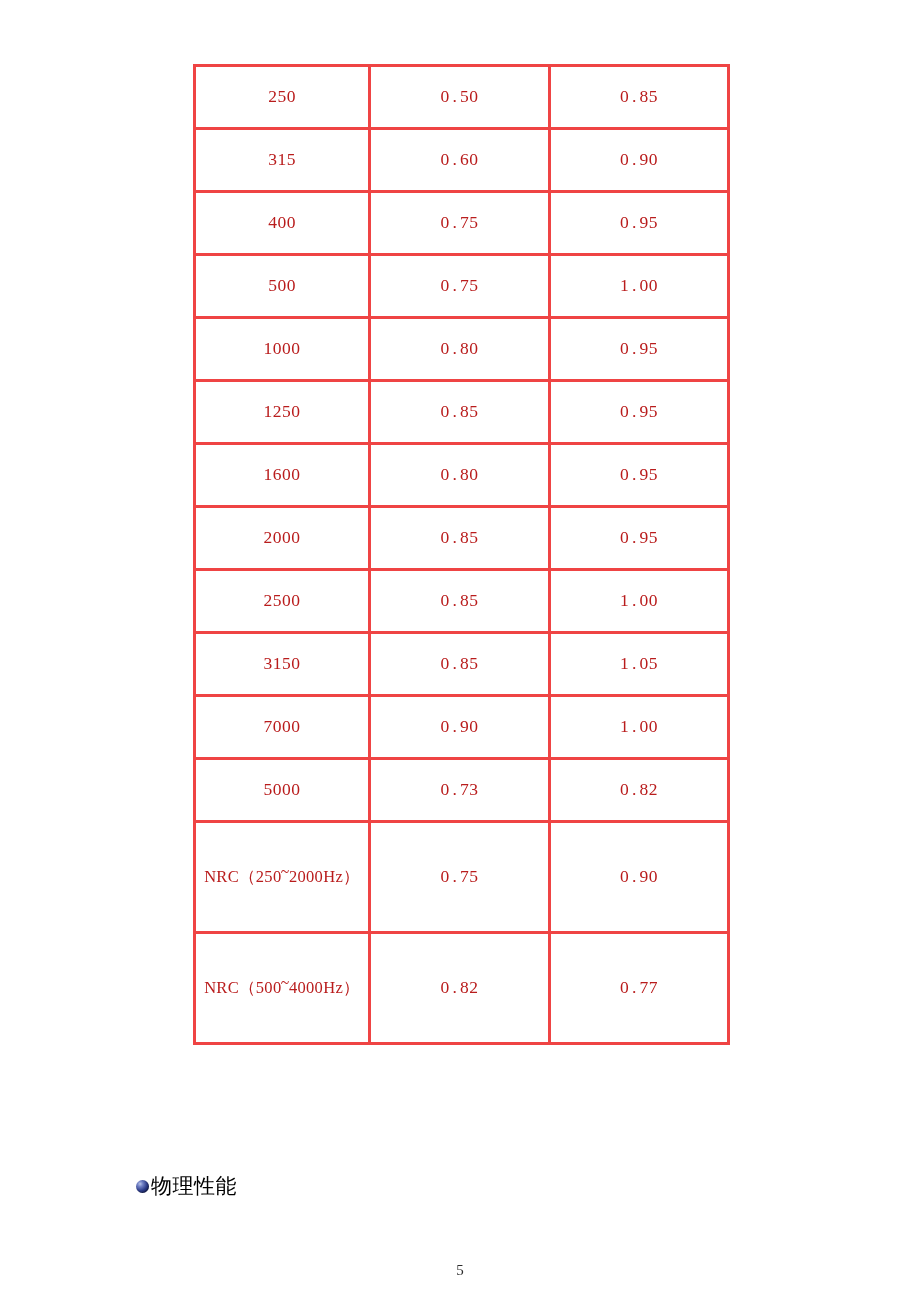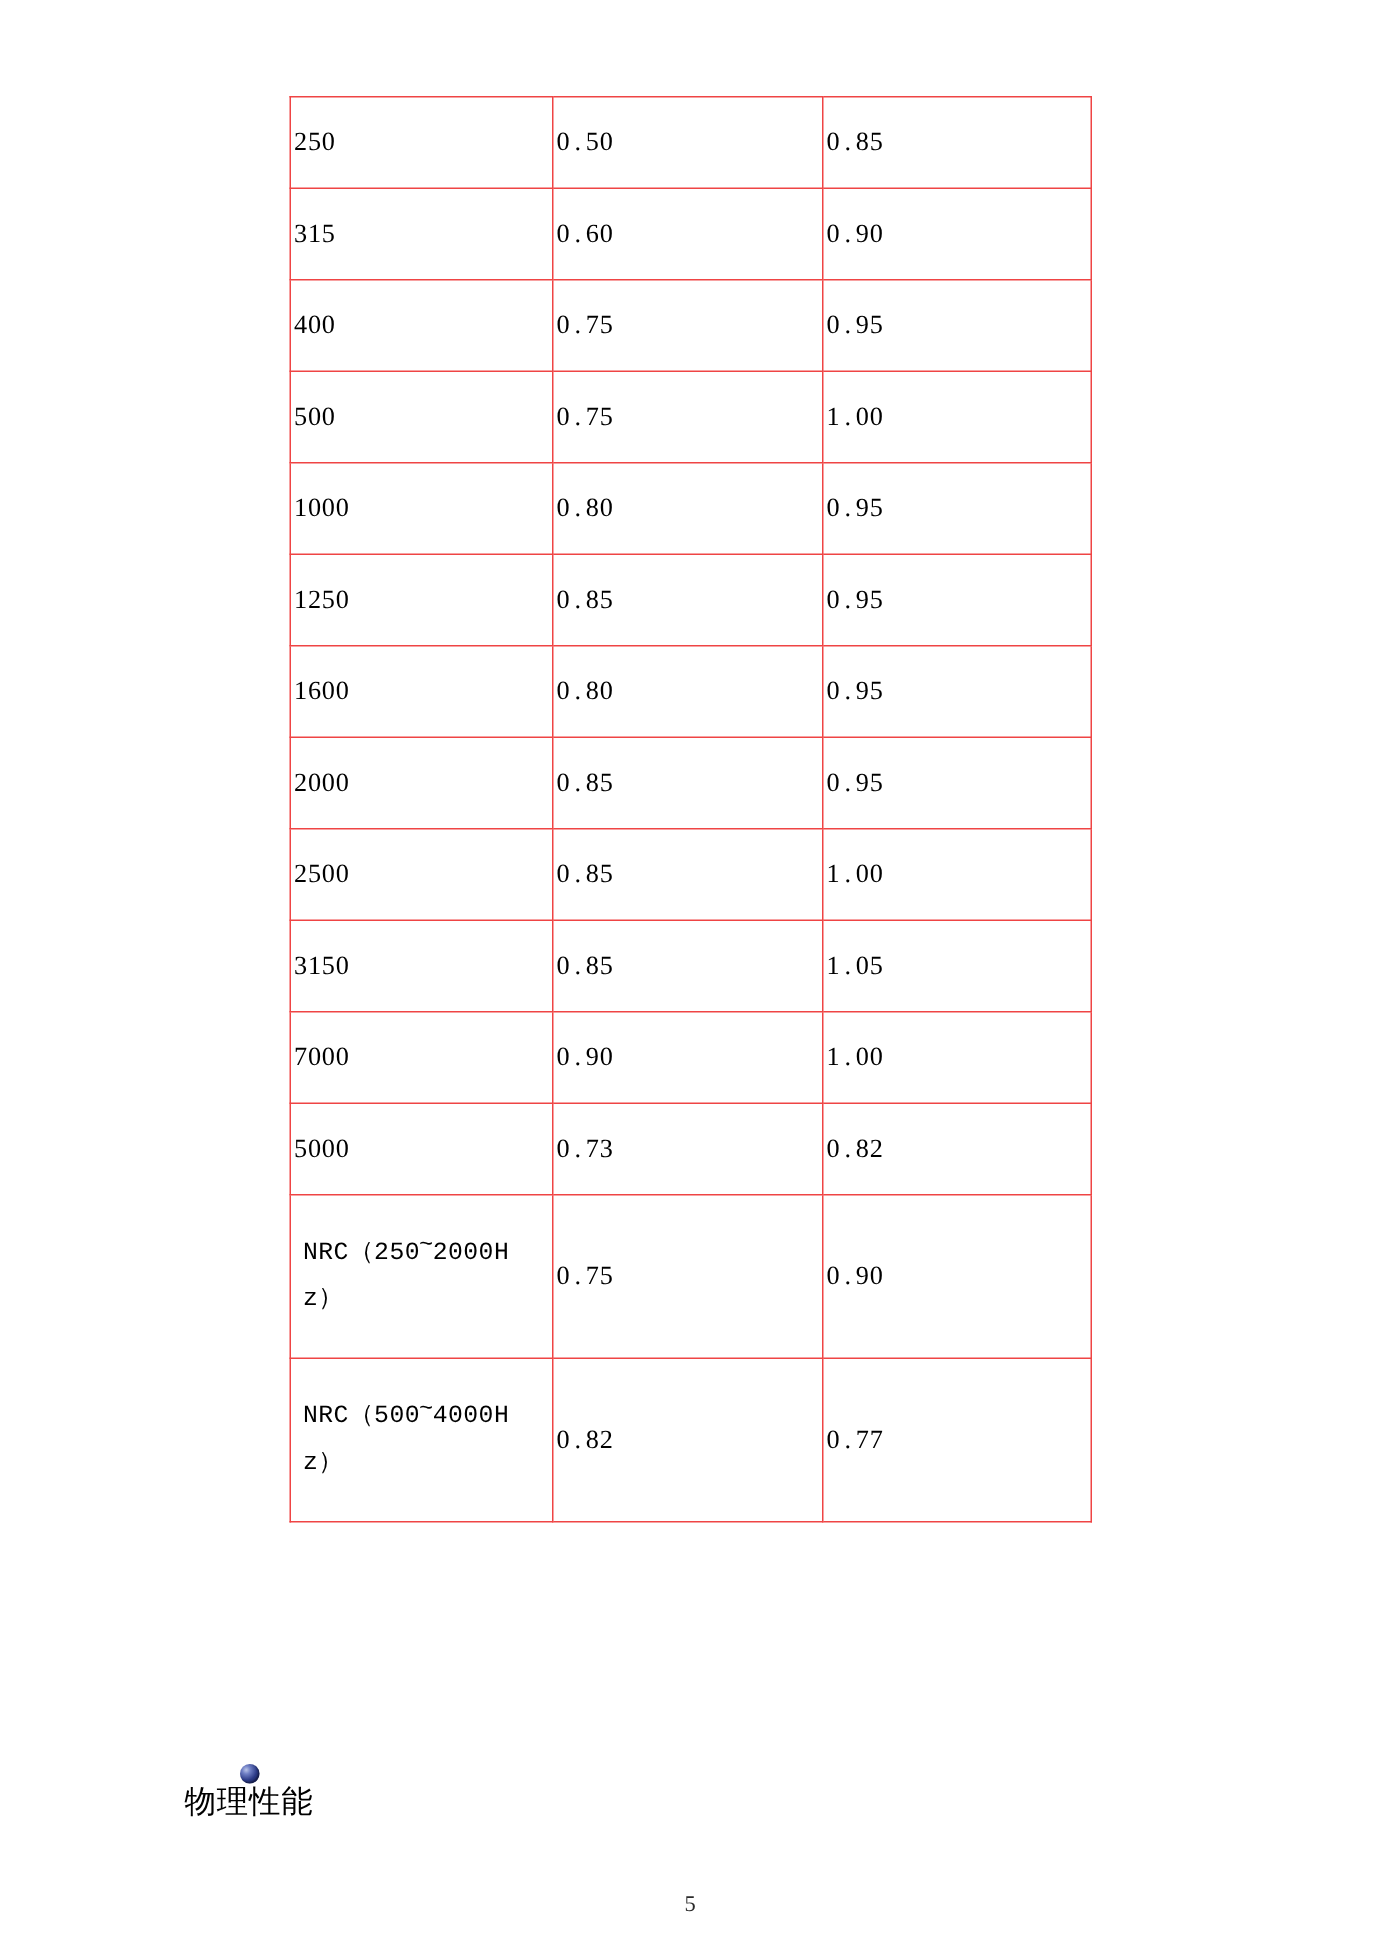--- a/index.html
+++ b/index.html
@@ -32,25 +32,26 @@
     top: 64px;
     width: 534px;
     border-collapse: collapse;
     table-layout: fixed;
   }
   #spec-table col.c1 { width: 175px; }
   #spec-table col.c2 { width: 180px; }
   #spec-table col.c3 { width: 179px; }
 
   #spec-table td {
-    border: 1px solid #ef4444;
+    border: 3px solid #ef4444;
+    text-align: center;
     vertical-align: middle;
     font-size: 17.5px;
     line-height: 1.55;
-    color: #000000;
+    color: #b91c1c;
     padding: 0 2px;
     letter-spacing: 0.2px;
   }
   #spec-table tr.data-row td { height: 60px; }
   #spec-table tr.nrc-row td  { height: 108px; }
 
   
   .num {
     font-family: "Liberation Serif", "DejaVu Serif", serif;
     font-size: 17.5px;
@@ -59,38 +60,36 @@
   
   .dec .dot-gap { letter-spacing: 3.2px; }
 
   .nrc-label {
     display: block;
     font-size: 16.5px;
     line-height: 1.85;
     letter-spacing: 0.3px;
     padding: 0 6px;
     word-break: break-all;
-    font-family: Liberation Mono, monospace;
   }
   .tilde-hi {
     position: relative;
     top: -0.32em;
     font-size: 0.95em;
     margin: 0 -0.04em;
   }
 
   
   #bullet-line {
     position: absolute;
-    left: 123px;
+    left: 136px;
     top: 1176px;
     display: flex;
     align-items: center;
     gap: 2px;
-    flex-direction: column;
   }
   .ball-bullet {
     width: 13px;
     height: 13px;
     border-radius: 50%;
     background:
       radial-gradient(circle at 32% 30%, #b9c4e8 0%, #6f7fc4 22%, #2b3a86 55%, #141c52 100%);
     box-shadow: inset -1px -1px 1px rgba(0,0,0,0.35);
     flex: 0 0 auto;
     display: inline-block;

